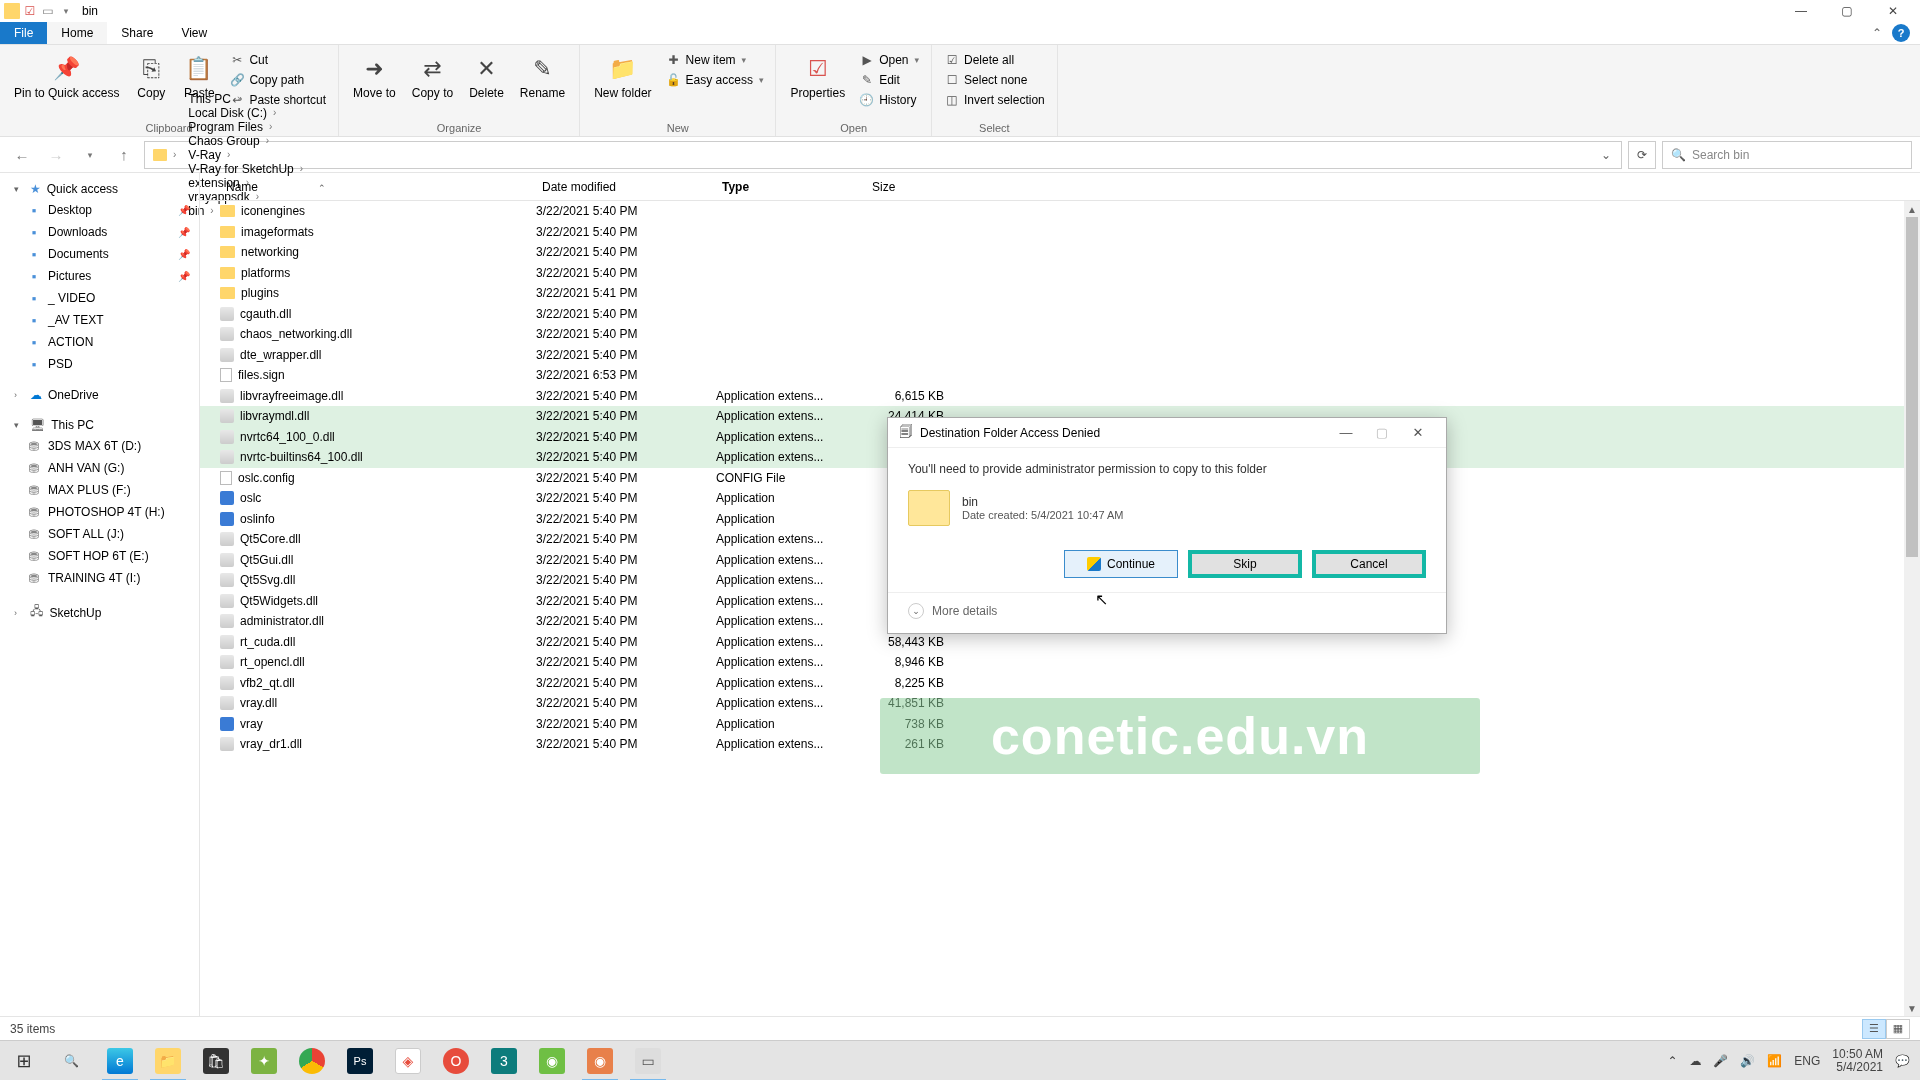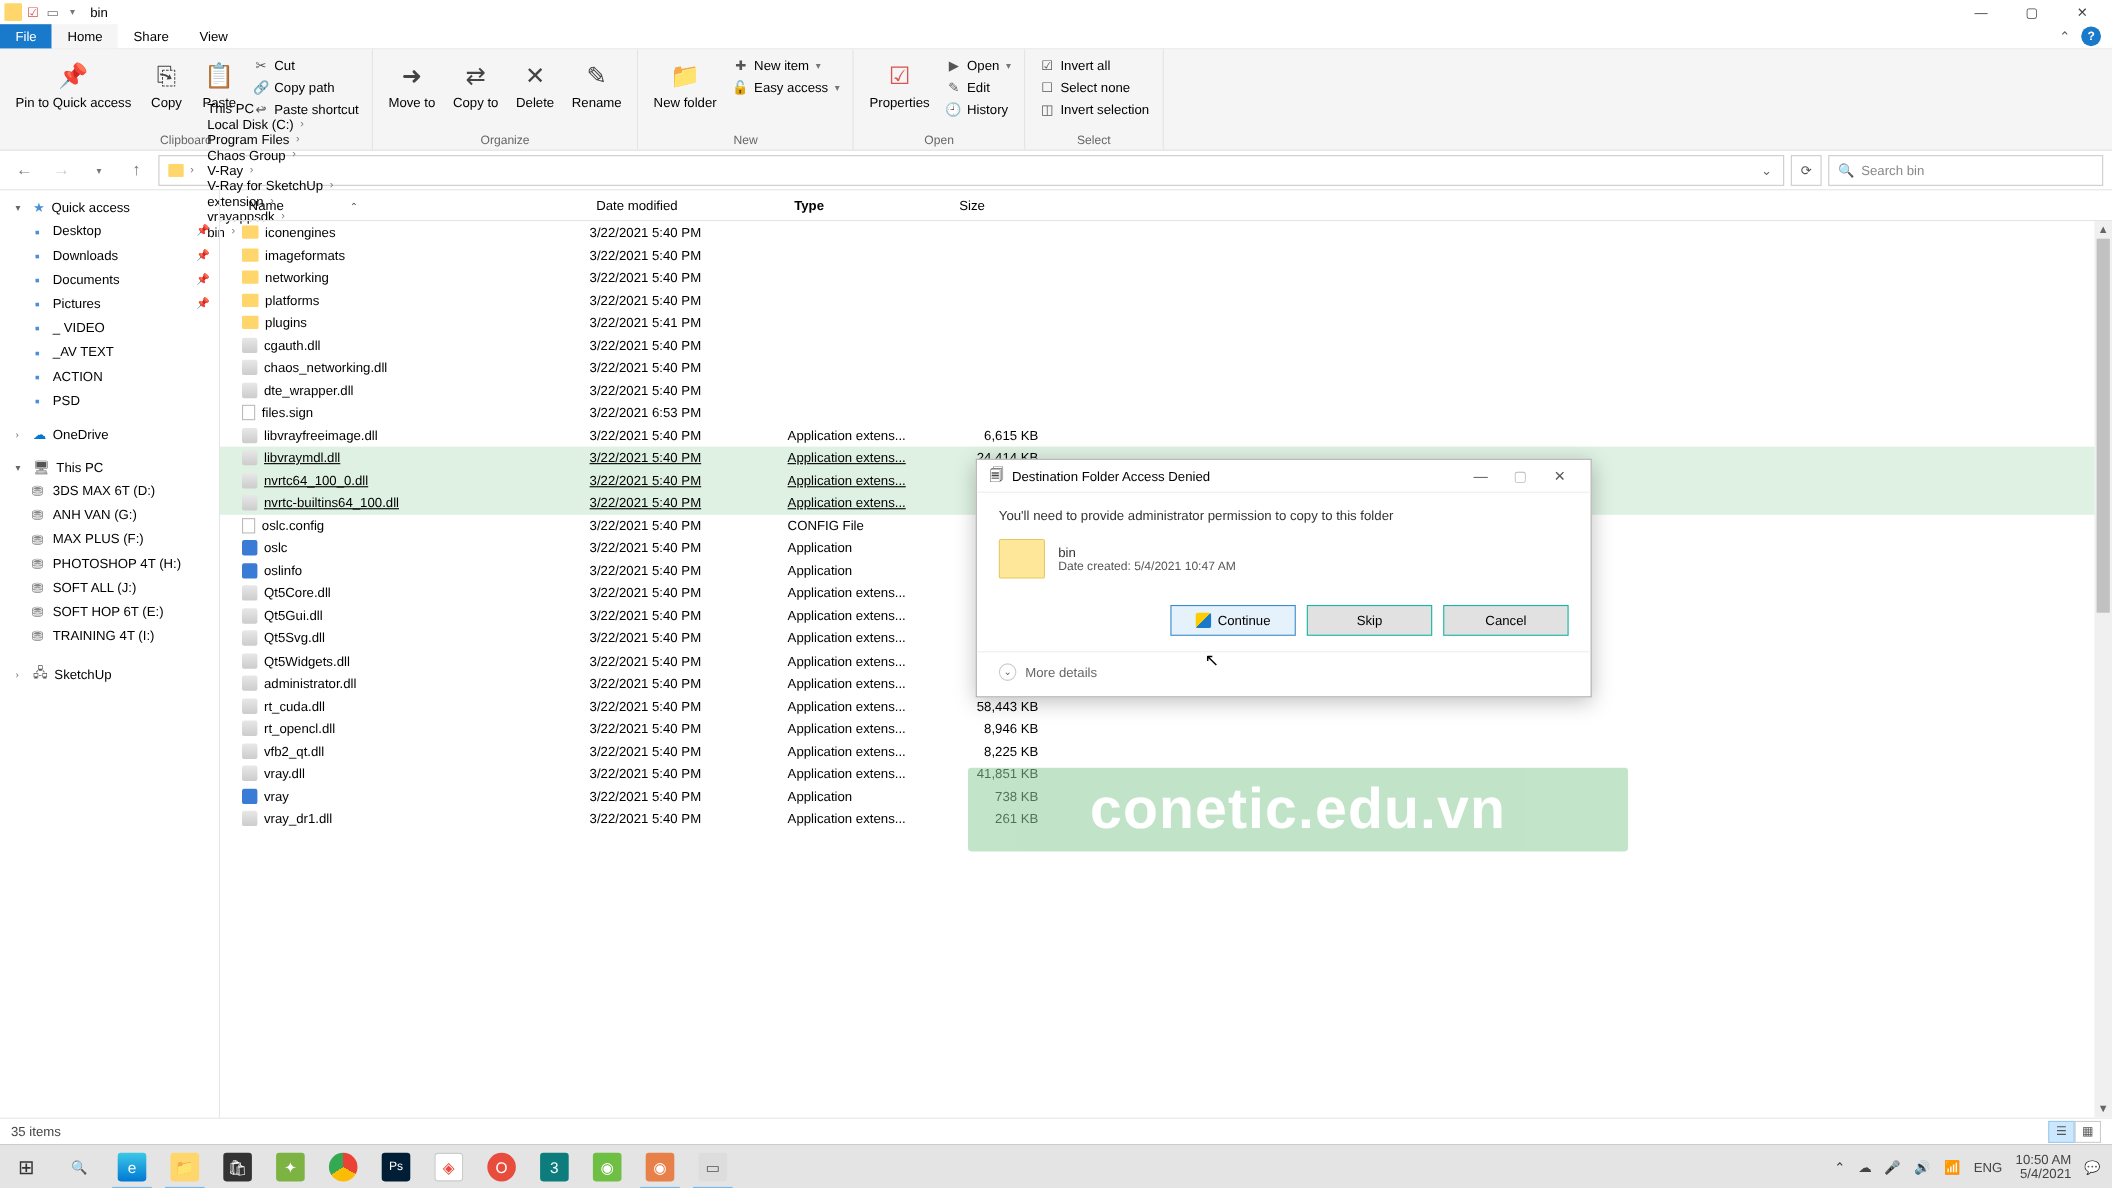--- a/index.html
+++ b/index.html
@@ -73,42 +73,42 @@
 .file-row { display: flex; align-items: center; height: 20.5px; padding-left: 20px; }
 .file-row .c-name { width: 316px; display: flex; align-items: center; gap: 6px; }
 .file-row .fico { width: 16px; height: 16px; display: inline-flex; align-items: center; justify-content: center; }
 .file-row .fico.folder { background: #ffd66b; border-radius: 1px; width: 15px; height: 12px; }
 .file-row .fico.file { border: 1px solid #bbb; background: #fff; width: 12px; height: 14px; }
 .file-row .fico.dll { background: linear-gradient(#e8e8e8,#ccc); width: 14px; height: 14px; border-radius: 2px; }
 .file-row .fico.app { background: #3a7bd5; width: 14px; height: 14px; border-radius: 2px; }
 .file-row .c-mod { width: 180px; }
 .file-row .c-type { width: 150px; }
 .file-row .c-size { width: 90px; text-align: right; padding-right: 12px; }
-.file-row.hl { background: rgba(124,198,141,0.25); text-decoration: underline; }
+.file-row.hl { background: rgba(124,198,141,0.25); }
 
 
 .statusbar { height: 24px; border-top: 1px solid #e5e5e5; display: flex; align-items: center; padding: 0 10px; font-size: 11px; color: #444; }
 .statusbar .view-btns { margin-left: auto; display: flex; gap: 0; }
 .statusbar .view-btns div { width: 24px; height: 20px; border: 1px solid #ccc; display: flex; align-items: center; justify-content: center; font-size: 11px; color: #555; }
 .statusbar .view-btns div.active { background: #cce8ff; border-color: #99c9ef; }
 
 
 .dialog { position: absolute; left: 687px; top: 244px; width: 560px; background: #fff; border: 1px solid #aaa; box-shadow: 0 4px 18px rgba(0,0,0,0.25); z-index: 50; }
 .dialog .dlg-title { height: 30px; display: flex; align-items: center; padding: 0 10px; border-bottom: 1px solid #eee; }
 .dialog .dlg-title .dico { width: 16px; height: 16px; margin-right: 6px; display: flex; align-items: center; justify-content: center; font-size: 13px; }
 .dialog .dlg-title .spacer { flex: 1; }
 .dialog .dlg-title .wbtn { width: 36px; height: 30px; display: flex; align-items: center; justify-content: center; color: #555; font-size: 13px; }
 .dialog .dlg-body { padding: 14px 20px 10px 20px; }
 .dialog .dlg-msg { color: #333; }
 .dialog .dlg-item { display: flex; align-items: center; gap: 12px; margin-top: 14px; }
 .dialog .dlg-item .big-folder { width: 42px; height: 36px; background: #ffe79a; border-radius: 2px; border: 1px solid #e6c95f; }
 .dialog .dlg-item .meta .fname { color: #333; }
 .dialog .dlg-item .meta .date { color: #555; font-size: 11px; }
 .dialog .dlg-btns { display: flex; justify-content: flex-end; gap: 10px; padding: 14px 20px; }
-.dialog .btn { width: 114px; height: 28px; background: #e1e1e1; border: 1px solid #14b8a6; display: flex; align-items: center; justify-content: center; gap: 6px; }
+.dialog .btn { width: 114px; height: 28px; background: #e1e1e1; border: 4px solid #14b8a6; display: flex; align-items: center; justify-content: center; gap: 6px; }
 .dialog .btn.primary { background: #e5f1fb; border: 1px solid #3a8ccc; }
 .dialog .btn .shield { width: 14px; height: 14px; background: linear-gradient(135deg,#ffcc00 50%,#1979ca 50%); border-radius: 2px; }
 .dialog .more { padding: 10px 20px 14px 20px; display: flex; align-items: center; gap: 8px; color: #666; border-top: 1px solid #eee; }
 .dialog .more .chev { width: 16px; height: 16px; border: 1px solid #ccc; border-radius: 50%; display: flex; align-items: center; justify-content: center; font-size: 9px; }
 
 
 .watermark { position: absolute; left: 680px; top: 525px; width: 600px; height: 76px; background: #8fcf9c; opacity: 0.55; display: flex; align-items: center; justify-content: center; color: #fff; font-size: 52px; font-weight: 600; letter-spacing: 1px; z-index: 10; pointer-events: none; border-radius: 3px; }
 
 
 .taskbar { position: fixed; bottom: 0; left: 0; right: 0; height: 40px; background: #e4e4e4; display: flex; align-items: center; border-top: 1px solid #ccc; }
@@ -249,21 +249,21 @@
           </div>
       </div>
     </div>
     <div class="group-label">Open</div>
   </div>
   <div class="ribbon-group">
     <div class="group-content">
       <div class="small-list">
         <div class="small-btn">
             <span class="si">☑</span>
-            <span>Invert all</span>
+            <span>Delete all</span>
           </div>
         <div class="small-btn">
             <span class="si">☐</span>
             <span>Select none</span>
           </div>
         <div class="small-btn">
             <span class="si">◫</span>
             <span>Invert selection</span>
           </div>
       </div>

